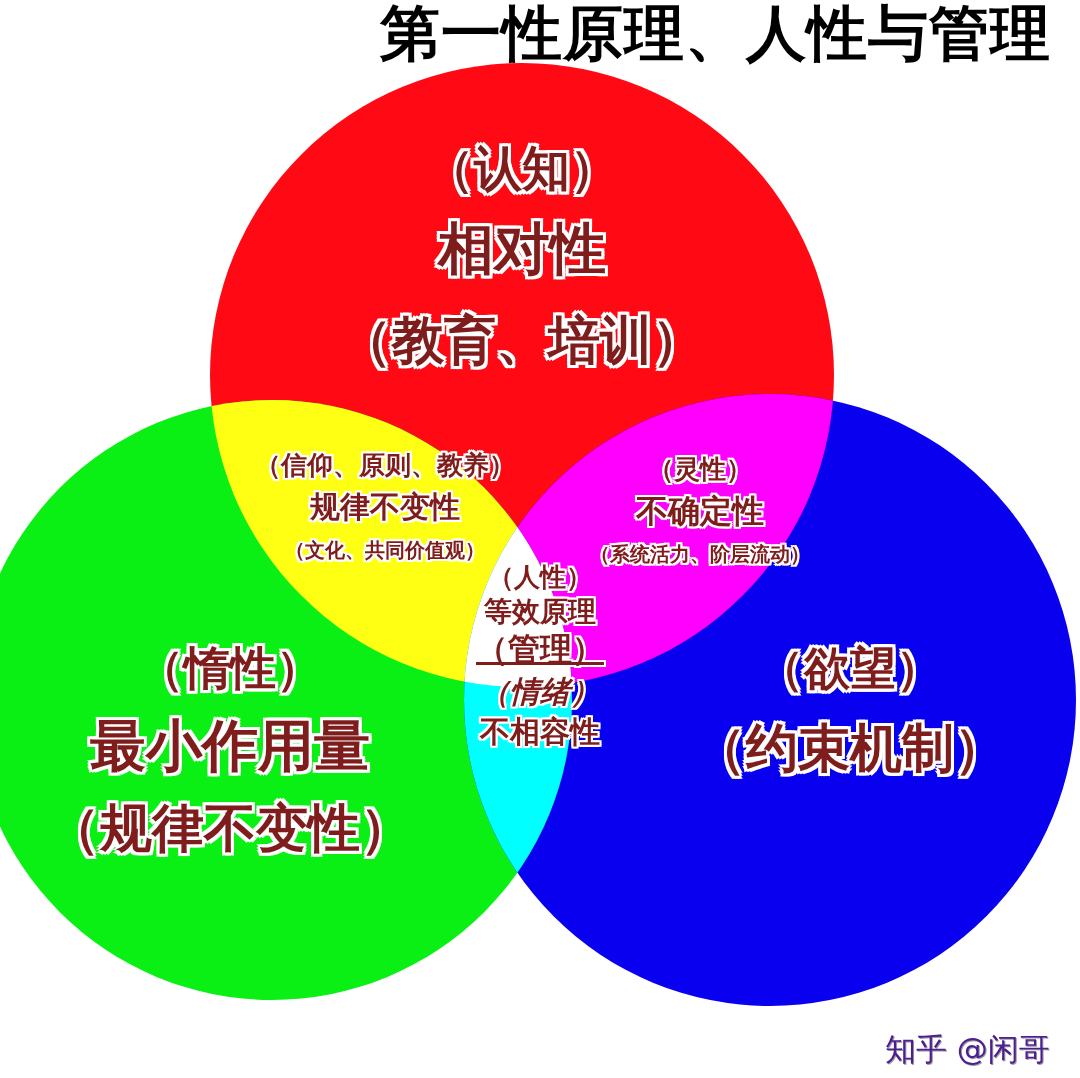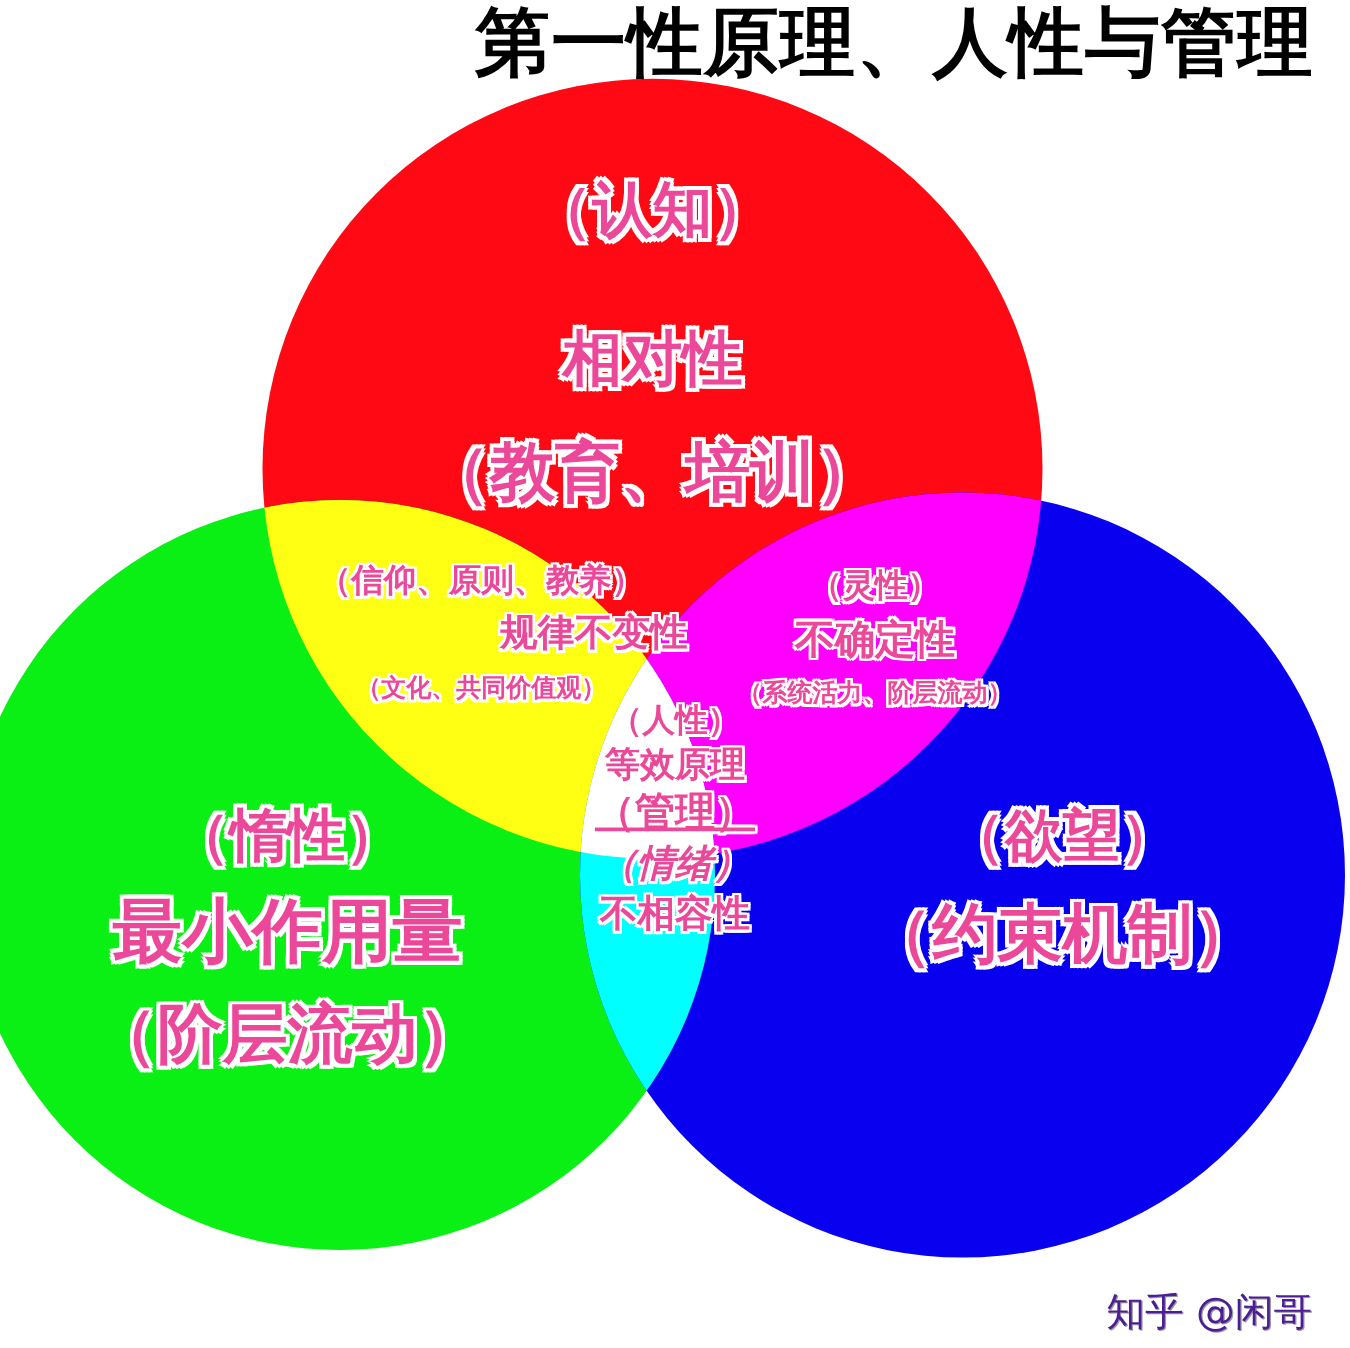--- a/index.html
+++ b/index.html
@@ -1,21 +1,21 @@
 <!DOCTYPE html>
 <html><head>
 <meta charset="utf-8">
 <style>
   html, body { margin: 0; padding: 0; background: #ffffff; }
   body { width: 1080px; height: 1078px; position: relative; overflow: hidden;
          font-family: "DejaVu Sans", "Liberation Sans", sans-serif; }
   #venn { position: absolute; left: 0; top: 0; width: 1080px; height: 1078px; }
   .title { position: absolute; left: 380px; top: -6px; font-size: 60px; font-weight: bold;
            color: #000; letter-spacing: 1px; white-space: nowrap; }
-  .lbl { position: absolute; text-align: center; white-space: nowrap; color: #ec4899;
+  .lbl { position: absolute; text-align: center; white-space: nowrap; color: #7f1d1d;
          font-weight: bold; }
   .halo { text-shadow: -3px -3px 0 #fff, 3px -3px 0 #fff, -3px 3px 0 #fff, 3px 3px 0 #fff,
           0 -3px 0 #fff, 0 3px 0 #fff, -3px 0 0 #fff, 3px 0 0 #fff; }
   .halo-s { text-shadow: -2px -2px 0 #fff, 2px -2px 0 #fff, -2px 2px 0 #fff, 2px 2px 0 #fff,
             0 -2px 0 #fff, 0 2px 0 #fff, -2px 0 0 #fff, 2px 0 0 #fff; }
   .line { display: block; }
   .watermark { position: absolute; left: 885px; top: 1029px; font-size: 31px; color: #4c1d95;
                white-space: nowrap; text-shadow: 1px 1px 0 #999; }
 </style>
 </head>
@@ -50,27 +50,27 @@
     <g clip-path="url(#clipG)">
       <circle cx="770" cy="700" r="306" fill="#ffffff"></circle>
     </g>
   </g>
 </svg>
 
 <div class="title">第一性原理、人性与管理</div>
 
 <div class="lbl halo" style="left:322px; top:128px; width:400px;">
   <span class="line" style="font-size:48px; line-height:80px;">（认知）</span>
-  <span class="line" style="font-size:48px; line-height:82px;margin-top:38px;">相对性</span>
+  <span class="line" style="font-size:56px; line-height:82px;">相对性</span>
   <span class="line" style="font-size:52px; line-height:100px;">（教育、培训）</span>
 </div>
 
 <div class="lbl halo-s" style="left:220px; top:445px; width:330px;">
   <span class="line" style="font-size:26px; line-height:40px;">（信仰、原则、教养）</span>
-  <span class="line" style="font-size:30px; line-height:44px;text-align:right;">规律不变性</span>
+  <span class="line" style="font-size:30px; line-height:44px;">规律不变性</span>
   <span class="line" style="font-size:20px; line-height:42px;">（文化、共同价值观）</span>
 </div>
 
 <div class="lbl halo-s" style="left:555px; top:449px; width:290px;">
   <span class="line" style="font-size:26px; line-height:40px;">（灵性）</span>
   <span class="line" style="font-size:32px; line-height:44px;">不确定性</span>
   <span class="line" style="font-size:20px; line-height:42px;">（系统活力、阶层流动）</span>
 </div>
 
 <div class="lbl halo-s" style="left:450px; top:560px; width:180px;">
@@ -80,21 +80,21 @@
 </div>
 
 <div class="lbl halo-s" style="left:440px; top:672px; width:200px;">
   <span class="line" style="font-size:30px; line-height:40px;font-style:italic;">（情绪）</span>
   <span class="line" style="font-size:30px; line-height:40px;">不相容性</span>
 </div>
 
 <div class="lbl halo" style="left:45px; top:630px; width:370px;">
   <span class="line" style="font-size:46px; line-height:76px;">（惰性）</span>
   <span class="line" style="font-size:56px; line-height:80px;">最小作用量</span>
-  <span class="line" style="font-size:52px; line-height:84px;">（阶层流动）</span>
+  <span class="line" style="font-size:52px; line-height:84px;">（规律不变性）</span>
 </div>
 
 <div class="lbl halo" style="left:690px; top:630px; width:320px;">
   <span class="line" style="font-size:46px; line-height:76px;">（欲望）</span>
   <span class="line" style="font-size:52px; line-height:84px;">（约束机制）</span>
 </div>
 
 <div class="watermark">知乎 @闲哥</div>
 
 </body></html>

